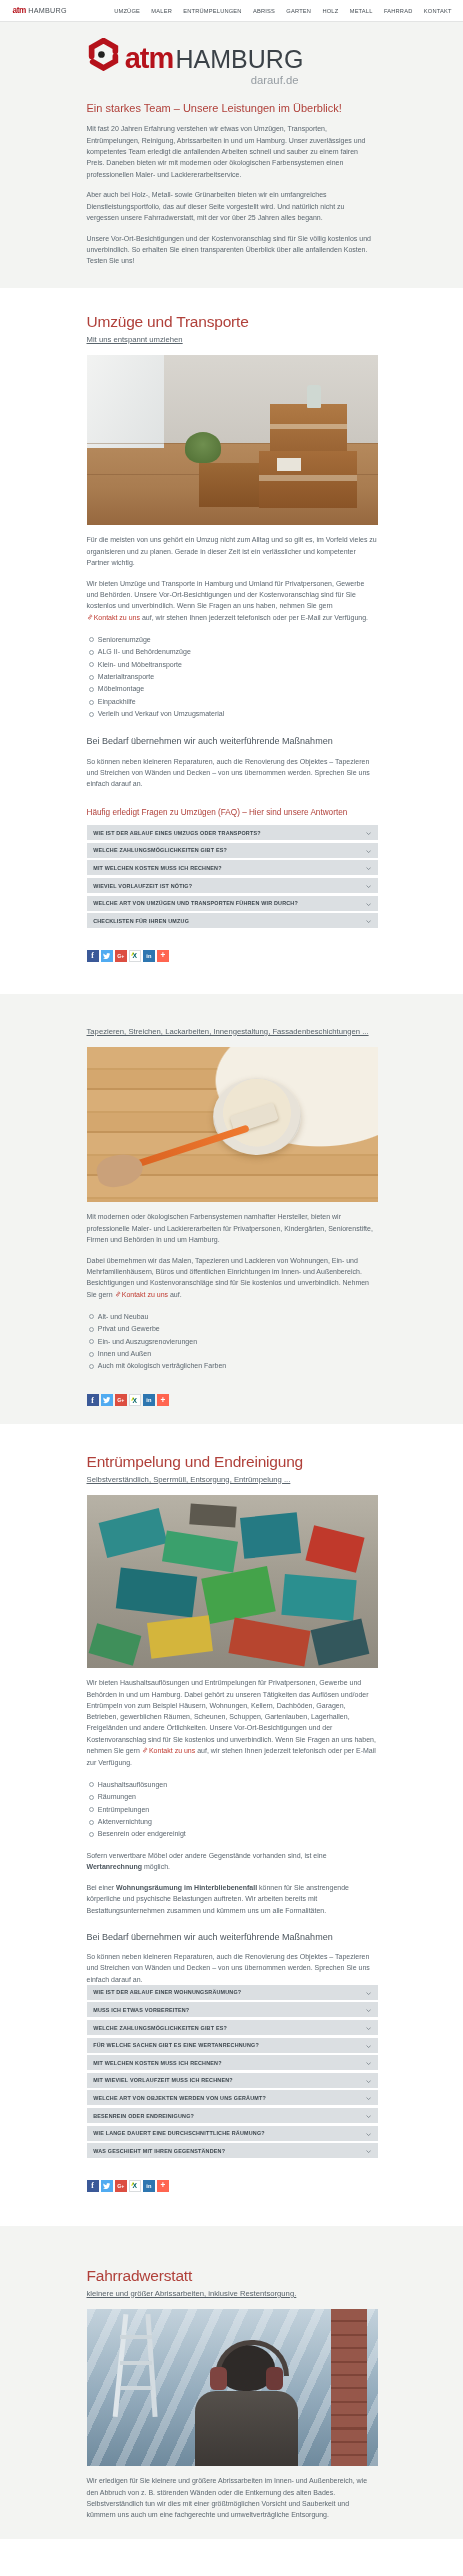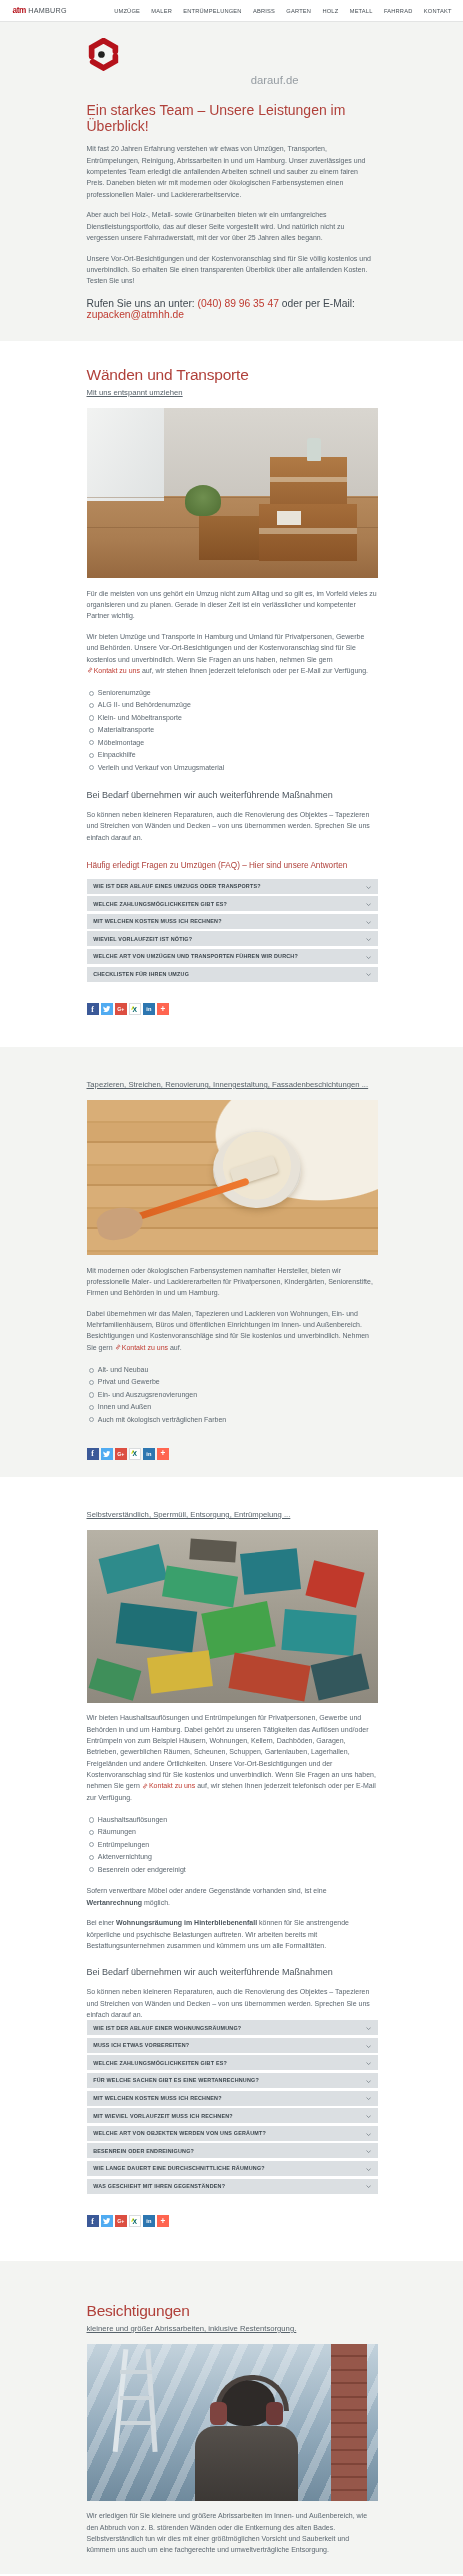--- a/index.html
+++ b/index.html
@@ -70,21 +70,21 @@
   .sbtn.li{background:#2d76b0;font-size:5.7px;}
   .sbtn.pl{background:#ff6550;font-size:8.2px;font-weight:bold;}
   
   .intro{padding:10.3px 0 21.6px 0;}
   .biglogo{display:flex;align-items:flex-end;gap:5.2px;margin-top:6.2px;}
   .biglogo .mark{flex:0 0 auto;}
   .biglogo .words{line-height:1;}
   .biglogo .atm{font-size:29px;font-weight:bold;color:#b5121b;letter-spacing:-1px;}
   .biglogo .hh{font-size:25px;font-weight:200;color:#3b4248;letter-spacing:0;}
   .logo-domain{width:155px;text-align:right;font-size:11.3px;color:#959ca2;margin:1px 0 0 87px;}
-  .intro-head{font-size:14px;color:#b0403a;margin:15.5px 0 0 0;}
+  .intro-head{font-size:11px;color:#b0403a;margin:15.5px 0 0 0;}
   .call{font-size:10.3px;color:#414a52;margin:11.3px 0 0 0;}
   .call a{color:#bf3a30;text-decoration:none;}
   
   .photo{width:291px;margin-top:11.3px;position:relative;overflow:hidden;}
   .photo *{position:absolute;}
   
   .ph-umzug{height:170px;background:linear-gradient(180deg,#d9d6d0 0%,#cbc7c0 52%,#b5895c 52%,#a97c50 78%,#96683f 100%);}
   .ph-umzug .window{left:0;top:0;width:77px;height:93px;background:linear-gradient(120deg,#f2f3f2,#dfe2e2);}
   .ph-umzug .plank{left:0;top:52%;width:291px;height:1px;background:rgba(120,80,40,.35);}
   .ph-umzug .plank2{left:0;top:70%;width:291px;height:1px;background:rgba(110,70,35,.3);}
@@ -161,34 +161,37 @@
 <section class="section gray intro">
   <div class="inner">
     <div class="biglogo">
       <span class="mark">
         <svg width="33" height="33" viewBox="0 0 64 64">
           <path d="M32 5 L55 18 V45 L32 58 L9 45 V18 Z" fill="none" stroke="#b5121b" stroke-width="11" stroke-dasharray="34 10 60 12 60" stroke-linecap="round"></path>
           <circle cx="28" cy="32" r="6.5" fill="#22211f"></circle>
           <path d="M44 8 L56 14 L48 20 Z" fill="#b5121b"></path>
         </svg>
       </span>
+      <span class="words">
+        <span class="atm">atm</span>
+        <span class="hh">HAMBURG</span>
+      </span>
     </div>
     <div class="logo-domain" style="margin:1px 0 0 57px;">darauf.de</div>
 
     <p class="intro-head">Ein starkes Team – Unsere Leistungen im Überblick!</p>
     <p class="p">Mit fast 20 Jahren Erfahrung verstehen wir etwas von Umzügen, Transporten, Entrümpelungen, Reinigung, Abrissarbeiten in und um Hamburg. Unser zuverlässiges und kompetentes Team erledigt die anfallenden Arbeiten schnell und sauber zu einem fairen Preis. Daneben bieten wir mit modernen oder ökologischen Farbensystemen einen professionellen Maler- und Lackiererarbeitservice.</p>
     <p class="p">Aber auch bei Holz-, Metall- sowie Grünarbeiten bieten wir ein umfangreiches Dienstleistungsportfolio, das auf dieser Seite vorgestellt wird. Und natürlich nicht zu vergessen unsere Fahrradwerstatt, mit der vor über 25 Jahren alles begann.</p>
     <p class="p">Unsere Vor-Ort-Besichtigungen und der Kostenvoranschlag sind für Sie völlig kostenlos und unverbindlich. So erhalten Sie einen transparenten Überblick über alle anfallenden Kosten. Testen Sie uns!</p>
-    <p class="call"><span>Rufen Sie uns an unter: </span><a>(040) 89 96 35 47</a><span> oder per E-Mail: </span><a>zupacken@atmhh.de</a></p>
   </div>
 </section>
 
 <section class="section white sec-umzuege">
   <div class="inner">
-    <h2 class="sec-title">Wänden und Transporte</h2>
+    <h2 class="sec-title">Umzüge und Transporte</h2>
     <p class="sec-sub">Mit uns entspannt umziehen</p>
 
     <div class="photo ph-umzug">
       <div class="window"></div>
         <div class="plank"></div>
         <div class="plank2"></div>
       <div class="plant"></div>
       <div class="box1"></div>
         <div class="tape1"></div>
       <div class="box3"></div>
@@ -269,21 +272,21 @@
           <span>X</span>
         </span>
       <span class="sbtn li">in</span>
       <span class="sbtn pl">+</span>
     </div>
   </div>
 </section>
 
 <section class="section gray sec-maler">
   <div class="inner">
-    <p class="sec-sub">Tapezieren, Streichen, Renovierung, Innengestaltung, Fassadenbeschichtungen ...</p>
+    <p class="sec-sub">Tapezieren, Streichen, Lackarbeiten, Innengestaltung, Fassadenbeschichtungen ...</p>
 
     <div class="photo ph-maler">
       <div class="paint"></div>
         <div class="bucket"></div>
         <div class="rollbar"></div>
         <div class="roller"></div>
         <div class="hand"></div>
     </div>
 
     <p class="p">Mit modernen oder ökologischen Farbensystemen namhafter Hersteller, bieten wir professionelle Maler- und Lackiererarbeiten für Privatpersonen, Kindergärten, Seniorenstifte, Firmen und Behörden in und um Hamburg.</p>
@@ -312,20 +315,21 @@
           <span>X</span>
         </span>
       <span class="sbtn li">in</span>
       <span class="sbtn pl">+</span>
     </div>
   </div>
 </section>
 
 <section class="section white sec-entr">
   <div class="inner">
+    <h2 class="sec-title">Entrümpelung und Endreinigung</h2>
     <p class="sec-sub">Selbstverständlich, Sperrmüll, Entsorgung, Entrümpelung ...</p>
 
     <div class="photo ph-entr">
       <div class="g1"></div>
         <div class="s1"></div>
         <div class="s2"></div>
         <div class="s3"></div>
         <div class="s4"></div>
       <div class="s5"></div>
         <div class="s6"></div>
@@ -430,21 +434,21 @@
           <span>X</span>
         </span>
       <span class="sbtn li">in</span>
       <span class="sbtn pl">+</span>
     </div>
   </div>
 </section>
 
 <section class="section gray sec-abriss">
   <div class="inner">
-    <h2 class="sec-title">Besichtigungen</h2>
+    <h2 class="sec-title">Fahrradwerstatt</h2>
     <p class="sec-sub">kleinere und größer Abrissarbeiten, inklusive Restentsorgung.</p>
 
     <div class="photo ph-abriss">
       <div class="sheet"></div>
       <div class="lad1"></div>
         <div class="lad2"></div>
       <div class="rung r1"></div>
         <div class="rung r2"></div>
         <div class="rung r3"></div>
       <div class="brick"></div>

